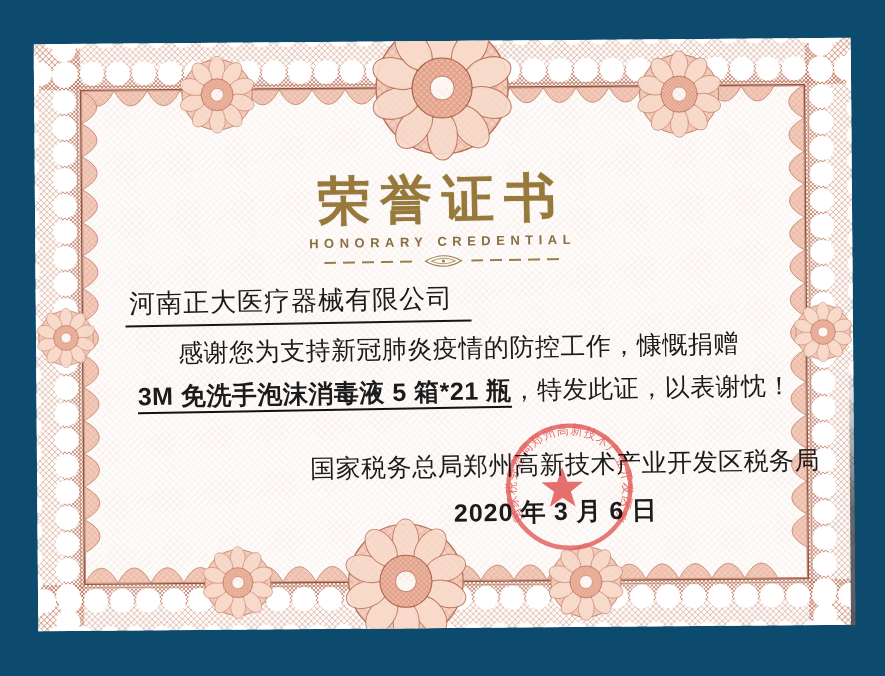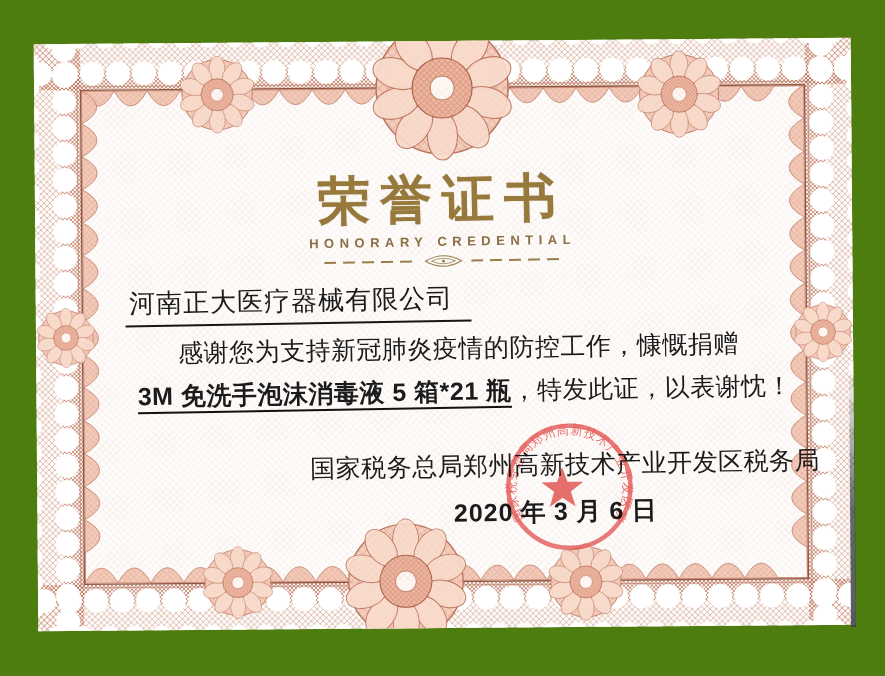--- a/index.html
+++ b/index.html
@@ -1,18 +1,18 @@
 <!DOCTYPE html>
 <html><head>
 <meta charset="utf-8">
 <style>
   html,body{margin:0;padding:0;background:#ffffff;}
   body{width:885px;height:676px;position:relative;overflow:hidden;
        font-family:"Liberation Serif", serif;}
-  .photo{position:absolute;inset:0;background:#4d7c0f;}
+  .photo{position:absolute;inset:0;background:#0c4a6e;}
 
   .cert{position:absolute;left:36px;top:41px;width:817px;height:587px;
         background:#fdfcfa;transform:rotate(-0.45deg);transform-origin:50% 50%;}
 
   .border-svg{position:absolute;left:0;top:0;}
 
   
   .paper{position:absolute;left:47px;top:47px;right:47px;bottom:47px;
       background:
         repeating-linear-gradient(45deg, rgba(232,186,174,.13) 0 1px, rgba(0,0,0,0) 1px 5px),

